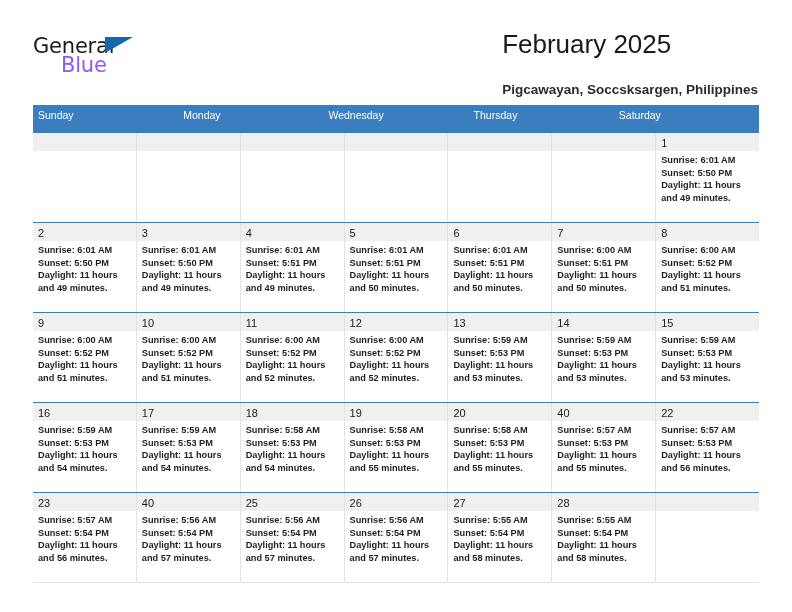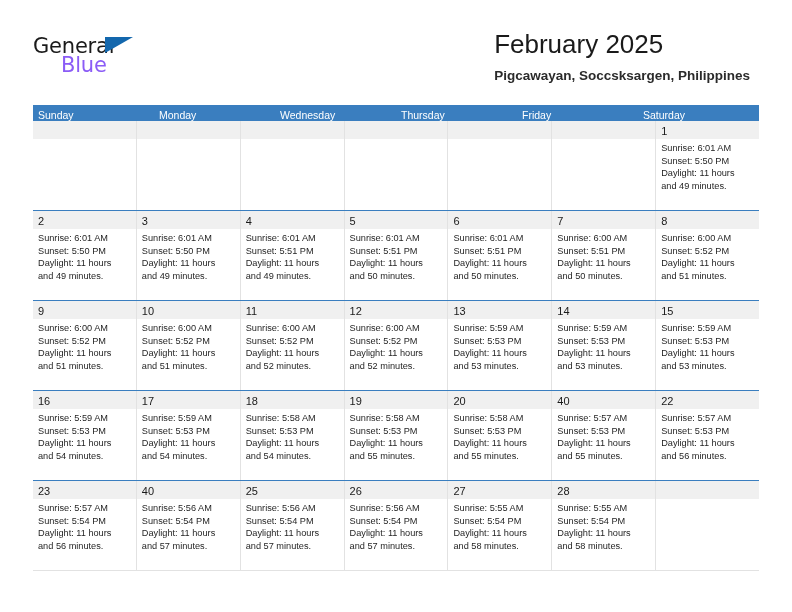--- a/index.html
+++ b/index.html
@@ -19,21 +19,21 @@
     width: 792px;
     height: 612px;
     box-sizing: border-box;
   }
 
   
   .header {
     position: absolute;
     left: 33px;
     top: 28px;
-    right: 42px;
+    right: 34px;
     height: 72px;
   }
   .logo {
     position: absolute;
     left: 0;
     top: 6px;
     width: 120px;
     height: 46px;
   }
   .logo-general {
@@ -75,35 +75,35 @@
     font-weight: normal;
     color: #1a1a1a;
     line-height: 32px;
     white-space: nowrap;
   }
   .cal-subtitle {
     font-size: 13.5px;
     font-weight: bold;
     color: #2b2b2b;
     line-height: 20px;
-    margin-top: 6px;
+    margin-top: 20px;
     white-space: nowrap;
   }
 
   
   .calendar {
     position: absolute;
     left: 33px;
     top: 105px;
     width: 726px;
   }
   .dow-row {
     display: flex;
     background: #3a7ebf;
-    height: 16px;
+    height: 28px;
   }
   .dow {
     flex: 1 1 0;
     color: #ffffff;
     font-size: 10.5px;
     line-height: 20px;
     padding-left: 5px;
     box-sizing: border-box;
     white-space: nowrap;
   }
@@ -128,20 +128,21 @@
     padding-left: 5px;
     box-sizing: border-box;
   }
   .daynum {
     font-size: 11px;
     line-height: 18px;
     color: #1a1a1a;
   }
   .cell-body {
     padding: 3px 6px 0 5px;
+    font-weight: bold;
   }
   .cell-line {
     font-size: 9.2px;
     line-height: 12.6px;
     color: #1f1f1f;
     white-space: nowrap;
   }
   .cell.empty .daynum-band { background: #f0f0f0; }
   .grid-bottom {
     border-top: 1px solid #e2e2e2;
@@ -168,21 +169,20 @@
 
   </div>
 
   <div class="calendar">
 
     <div class="dow-row">
       <div class="dow">Sunday</div>
       <div class="dow">Monday</div>
       <div class="dow">Wednesday</div>
       <div class="dow">Thursday</div>
-      <div class="dow">Friday</div>
       <div class="dow">Saturday</div>
     </div>
 
     <div id="weeks-container">
         <div class="week first">
           <div class="cell empty">
             <div class="daynum-band"><span class="daynum"></span></div>
           </div>
           <div class="cell empty">
             <div class="daynum-band"><span class="daynum"></span></div>

